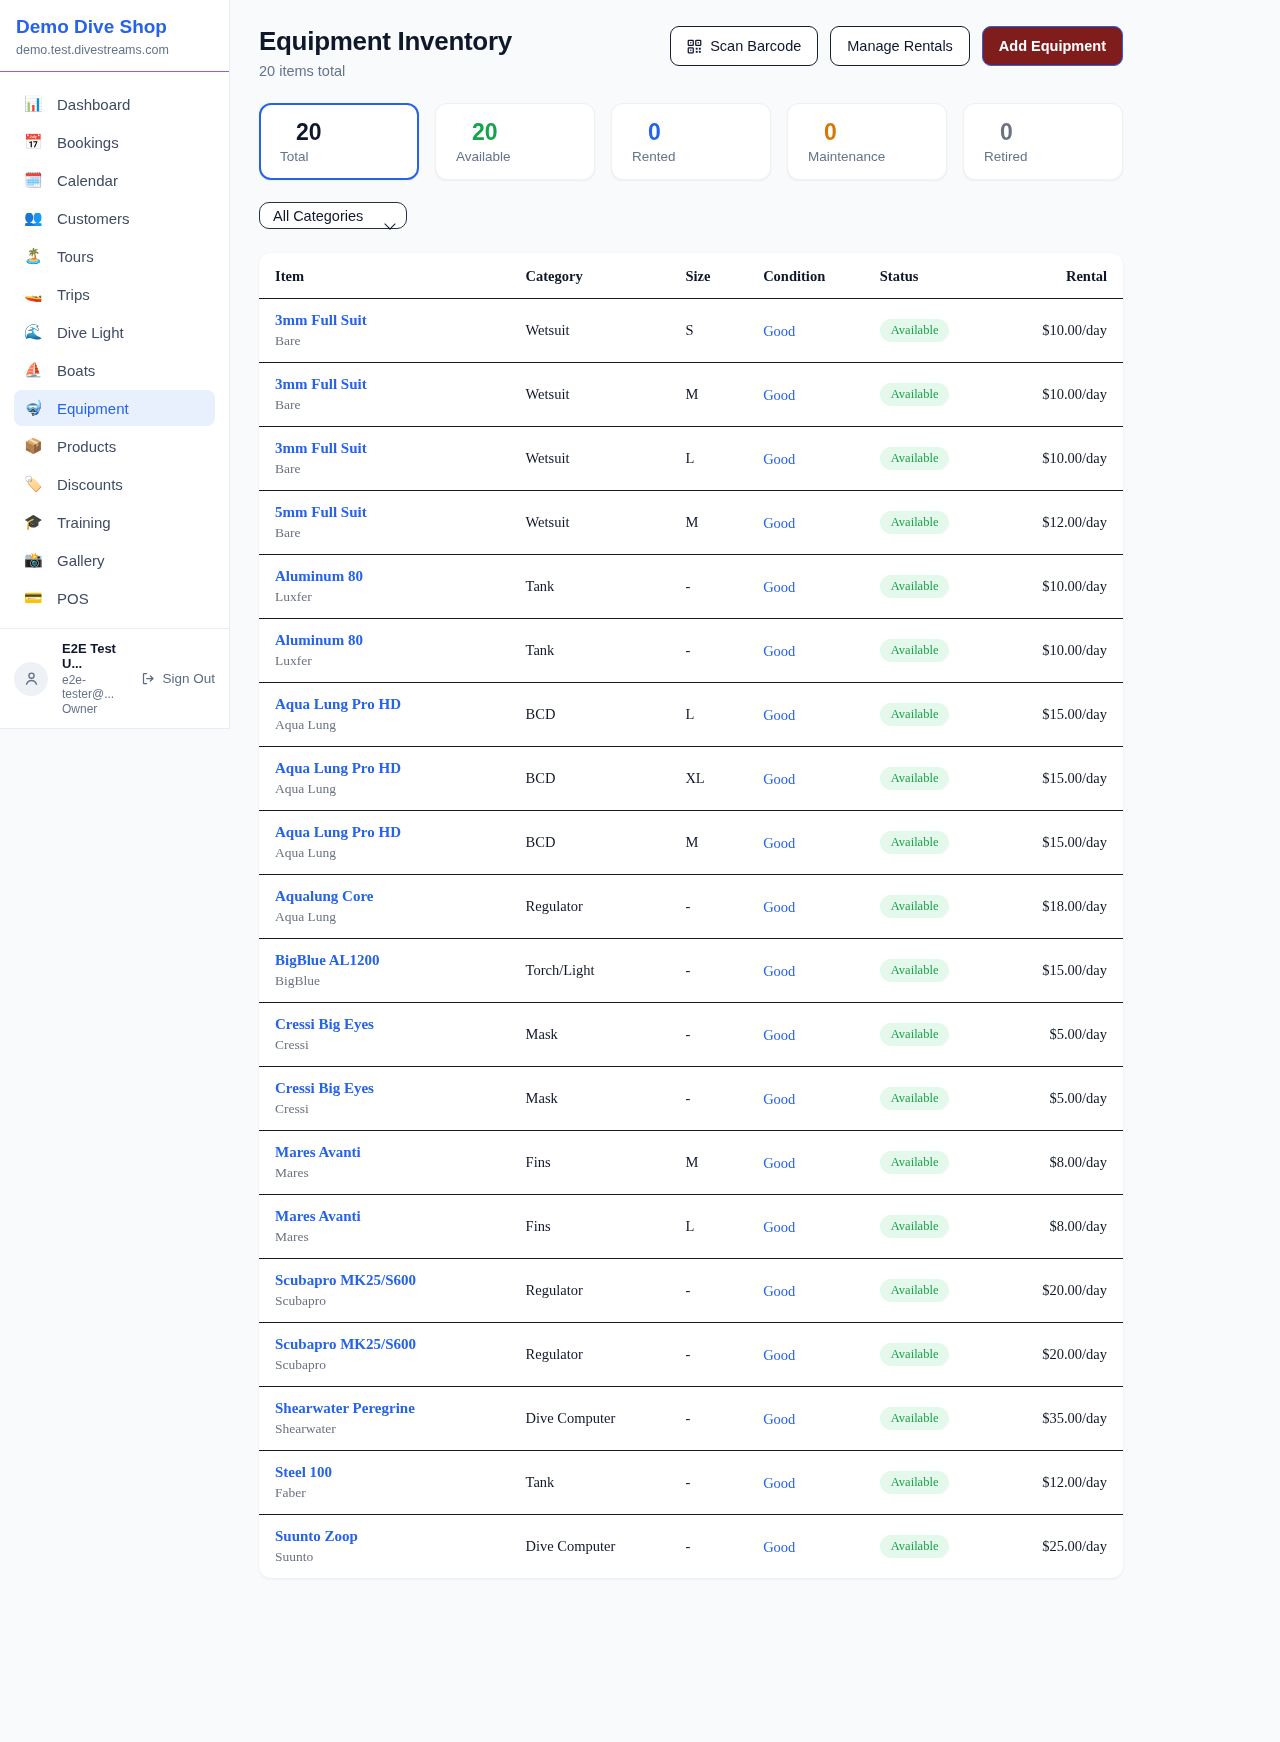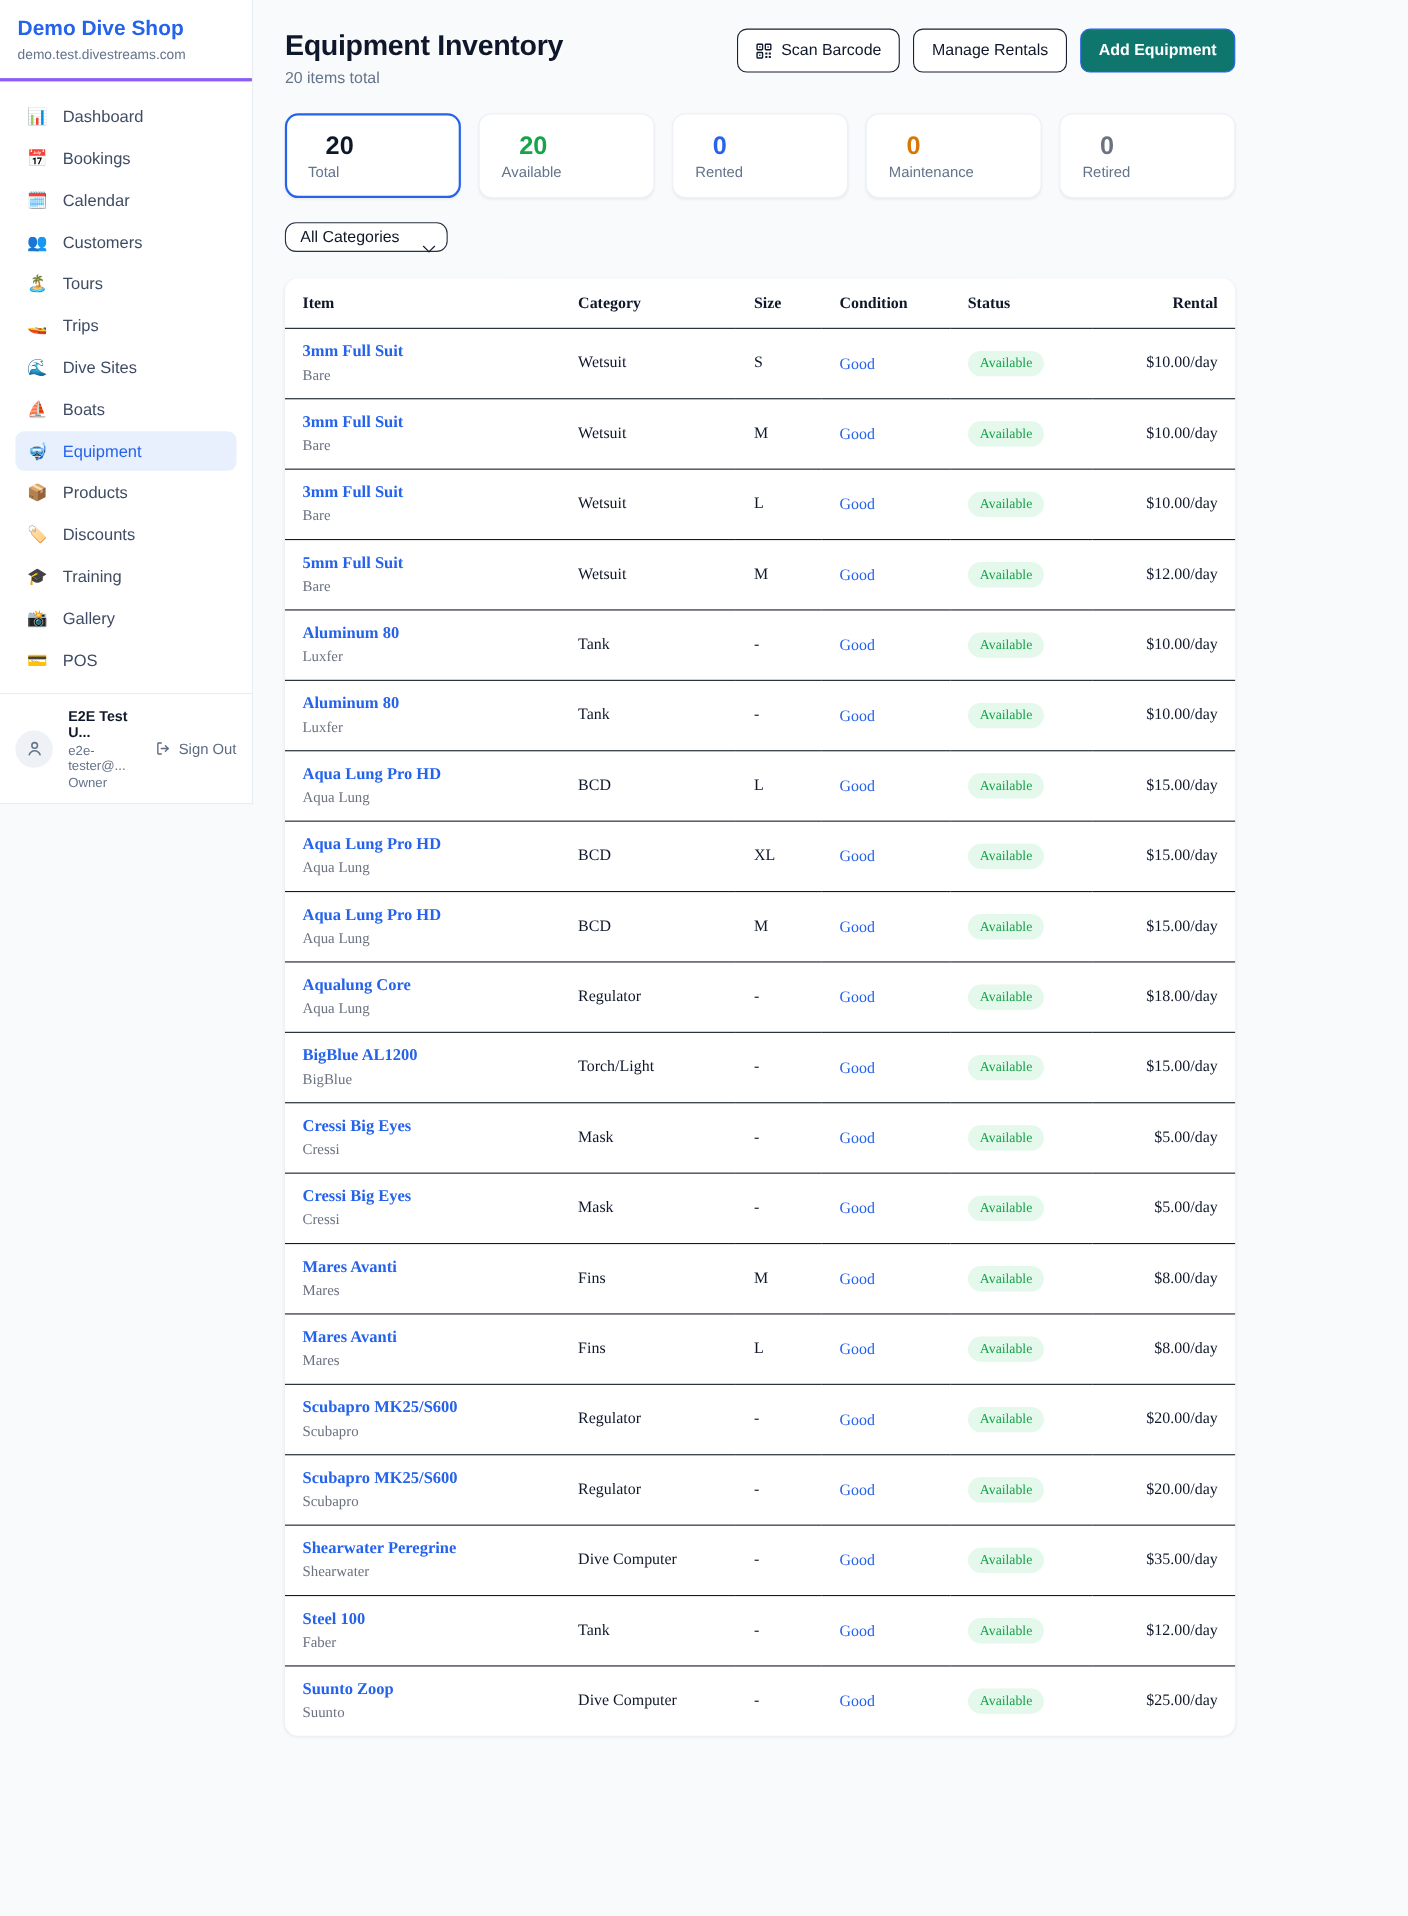--- a/index.html
+++ b/index.html
@@ -8,21 +8,21 @@
     font-family:"Liberation Sans", sans-serif;
     background:#f8fafc;
     color:#0f172a;
   }
   
   .sidebar {
     position:absolute; left:0; top:0; width:230px;
     background:#ffffff; border-right:1px solid #e8edf3; border-bottom:1px solid #e8edf3;
     padding-bottom:0;
   }
-  .brand { padding:16px 16px 14px 16px; border-bottom:3px solid #8b5cf6; }
+  .brand { padding:16px 16px 14px 16px; border-bottom:1px solid #8b5cf6; }
   .brand-title { color:#2563eb; font-size:19px; font-weight:bold; }
   .brand-sub { color:#64748b; font-size:12.5px; margin-top:5px; }
   .nav { padding:14px 14px 10px 14px; }
   .nav-item {
     display:flex; align-items:center; gap:13px;
     padding:9px 10px; margin-bottom:2px;
     border-radius:8px; font-size:15px; color:#3f4c63; cursor:pointer;
   }
   .nav-item.active { background:#e8f0fd; color:#2563eb; }
   .nav-icon { width:20px; text-align:center; font-size:15px; flex:none; }
@@ -45,21 +45,21 @@
   .content { width:864px; }
   .page-head { display:flex; justify-content:space-between; align-items:flex-start; }
   .page-title { font-size:26px; font-weight:bold; letter-spacing:-0.3px; }
   .page-sub { font-size:14.5px; color:#64748b; margin-top:6px; }
   .head-actions { display:flex; gap:12px; }
   .btn {
     height:40px; padding:0 16px; border-radius:9px; font-size:14.5px; font-weight:500;
     font-family:inherit; cursor:pointer; display:inline-flex; align-items:center; gap:8px;
     background:#ffffff; border:1px solid #16202e; color:#0f172a;
   }
-  .btn.primary { background:#0f766e; border:1px solid #2563eb; color:#ffffff; font-weight:600; }
+  .btn.primary { background:#7f1d1d; border:1px solid #2563eb; color:#ffffff; font-weight:600; }
   
   .stats { display:flex; gap:16px; margin-top:24px; }
   .stat-card {
     flex:1; background:#ffffff; border-radius:12px; padding:15px 20px;
     border:1px solid #eef1f5; box-shadow:0 1px 2px rgba(15,23,42,0.05); cursor:pointer;
   }
   .stat-card.selected { border:2px solid #2563eb; padding:14px 19px; }
   .stat-value { font-size:23px; font-weight:bold;margin-left:16px; }
   .stat-label { font-size:13.5px; color:#64748b; margin-top:3px; }
   
@@ -132,21 +132,21 @@
       <div class="nav-item">
         <span class="nav-icon">🏝️</span>
         <span>Tours</span>
       </div>
       <div class="nav-item">
         <span class="nav-icon">🚤</span>
         <span>Trips</span>
       </div>
       <div class="nav-item">
         <span class="nav-icon">🌊</span>
-        <span>Dive Sites</span>
+        <span>Dive Light</span>
       </div>
       <div class="nav-item">
         <span class="nav-icon">⛵</span>
         <span>Boats</span>
       </div>
       <div class="nav-item active">
         <span class="nav-icon">🤿</span>
         <span>Equipment</span>
       </div>
       <div class="nav-item">

